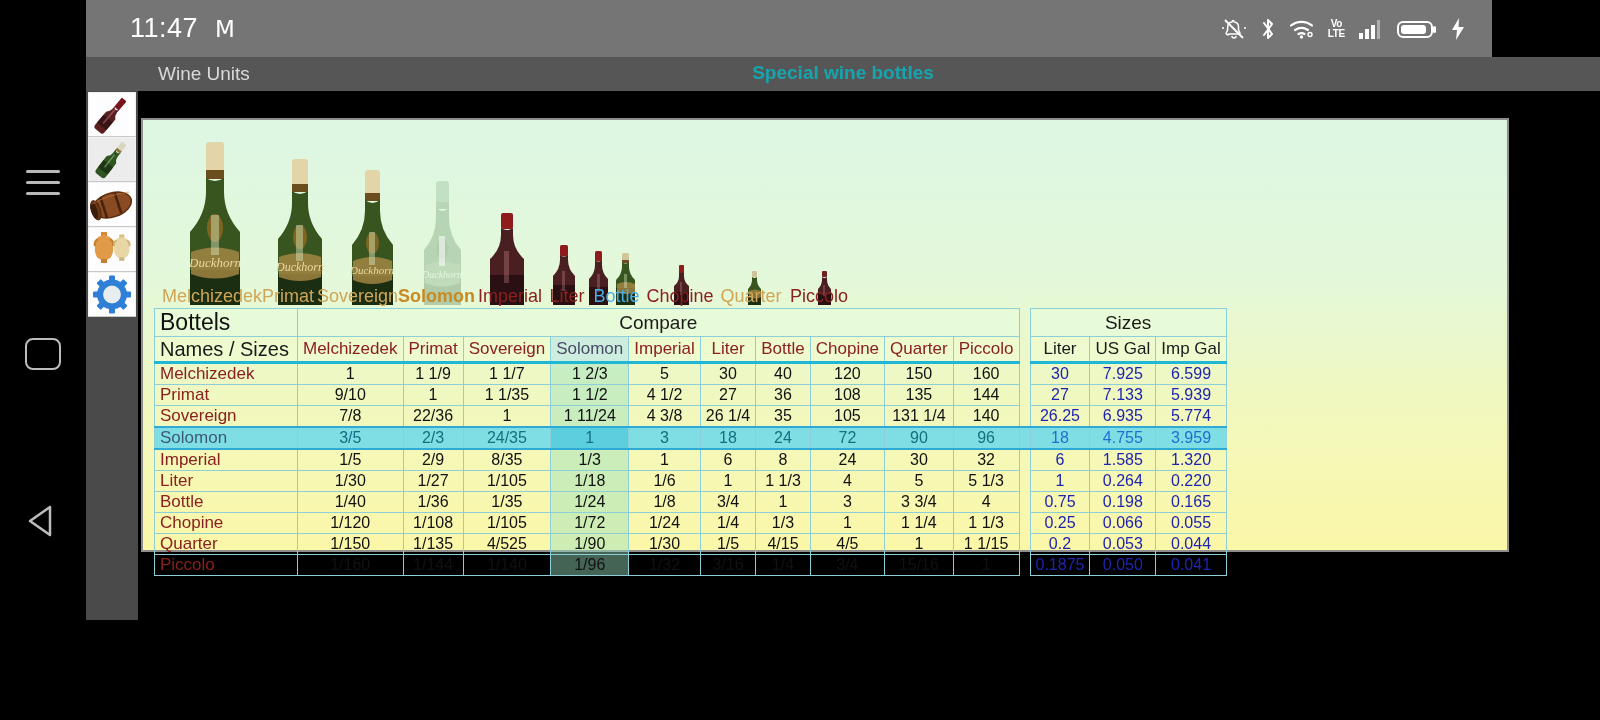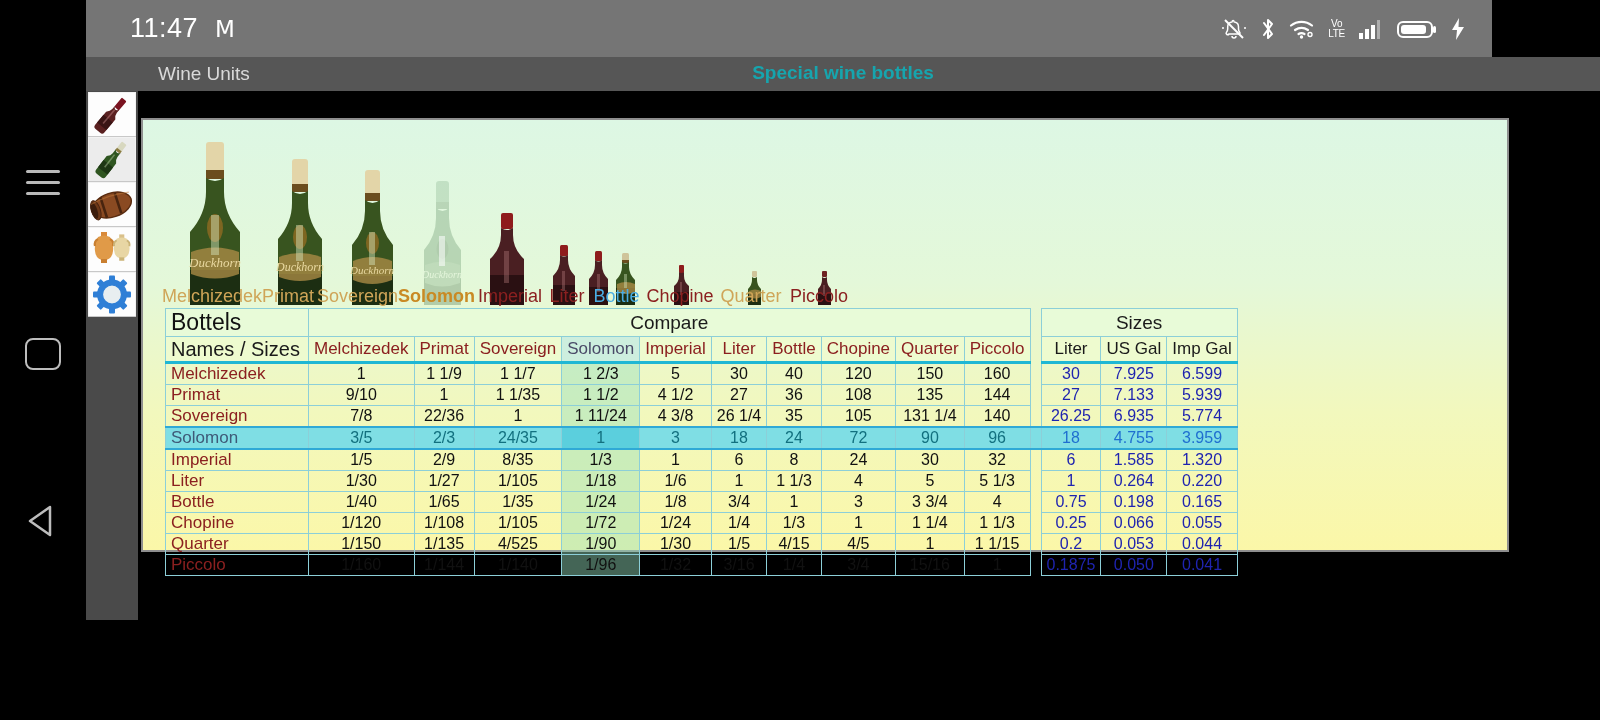--- a/index.html
+++ b/index.html
@@ -45,21 +45,21 @@
   .sb-mglyph {
     color: #ffffff; font-size: 23px; margin-left: 17px;
     font-family: "DejaVu Sans", sans-serif;
   }
   .sb-right {
     margin-left: auto; margin-right: 26px;
     display: flex; align-items: center; gap: 13px;
   }
   .sb-right svg { display: block; }
   .sb-volte {
-    color: #fff; font-size: 10px; line-height: 10px; font-weight: normal;
+    color: #fff; font-size: 10px; line-height: 10px; font-weight: bold;
     text-align: center; letter-spacing: -0.3px;
     font-family: "Liberation Sans", sans-serif;
   }
 
   
   .appbar {
     position: absolute; left: 86px; top: 57px; width: 1514px; height: 34px;
     background: #565656;
     text-decoration: underline;
   }
@@ -117,21 +117,21 @@
   .bottle-labels {
     position: absolute; left: 0; top: 166px; width: 1368px; height: 24px;
   }
   .blabel {
     position: absolute; top: 0; text-align: center;
     font-size: 18px; white-space: nowrap;
   }
 
   
   .wtable {
-    position: absolute; left: 22px; top: 188px;
+    position: absolute; left: 11px; top: 188px;
     border-collapse: collapse;
     font-size: 16px;
   }
   .wtable td, .wtable th {
     border: 1px solid #8ccfd8;
     padding: 0 5px;
     font-weight: normal;
     white-space: nowrap;
   }
   .grp-cell {
@@ -617,21 +617,21 @@
           <td class="cmp">5 1/3</td>
           <td class="grp-blank"></td>
           <td class="sz">1</td>
           <td class="sz">0.264</td>
           <td class="sz">0.220</td>
         </tr>
 
         <tr>
           <td class="rowlabel">Bottle</td>
           <td class="cmp">1/40</td>
-          <td class="cmp">1/65</td>
+          <td class="cmp">1/36</td>
           <td class="cmp">1/35</td>
           <td class="cmp cmp-sol">1/24</td>
           <td class="cmp">1/8</td>
           <td class="cmp">3/4</td>
           <td class="cmp">1</td>
           <td class="cmp">3</td>
           <td class="cmp">3 3/4</td>
           <td class="cmp">4</td>
           <td class="grp-blank"></td>
           <td class="sz">0.75</td>

